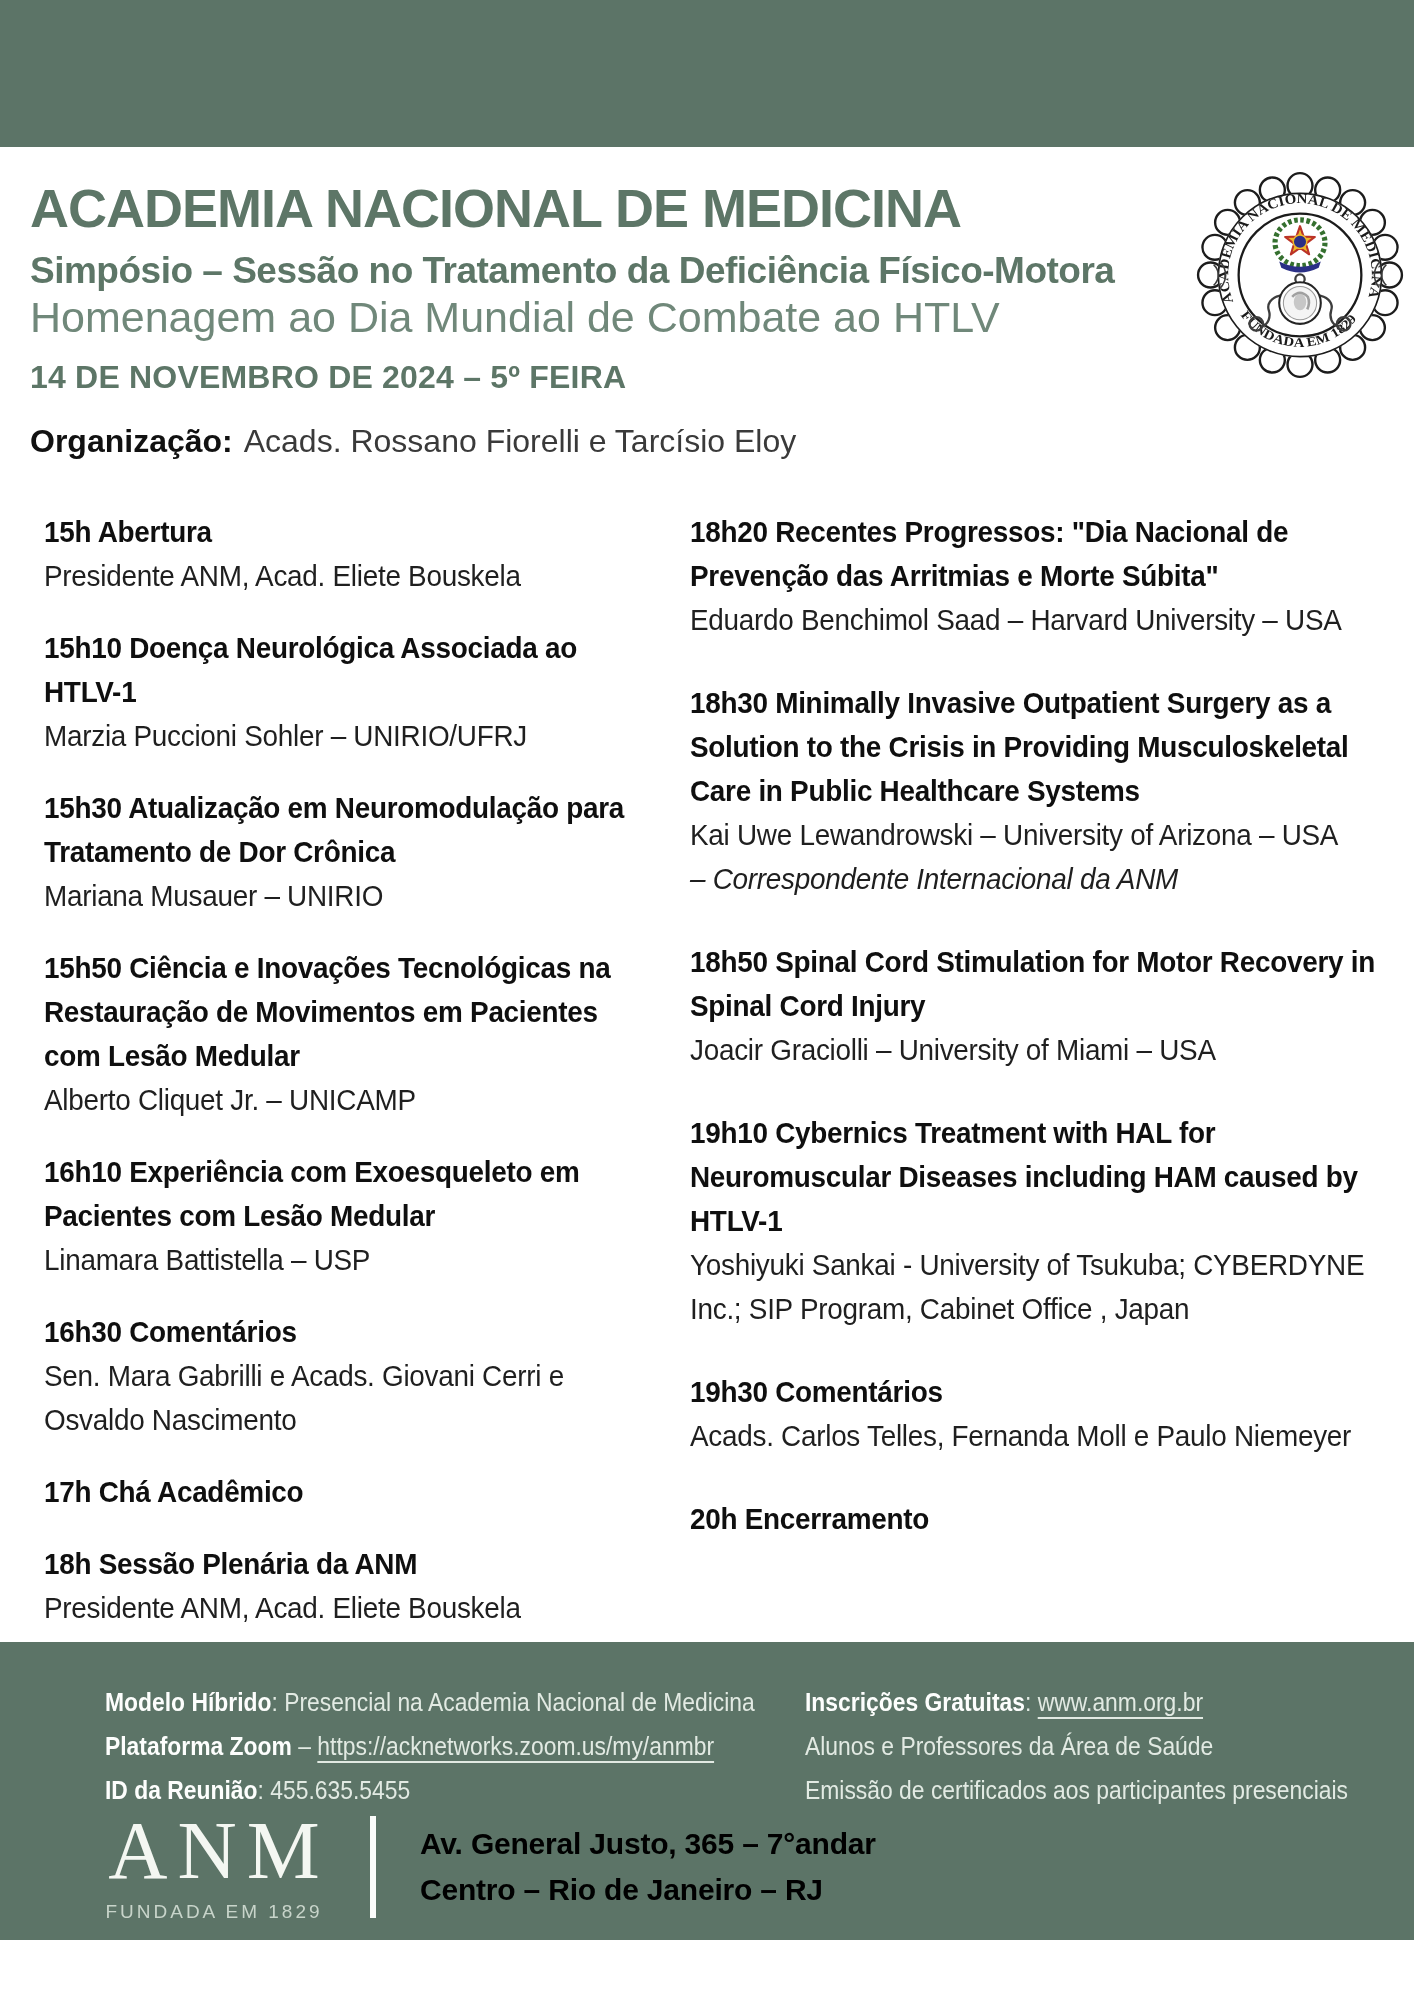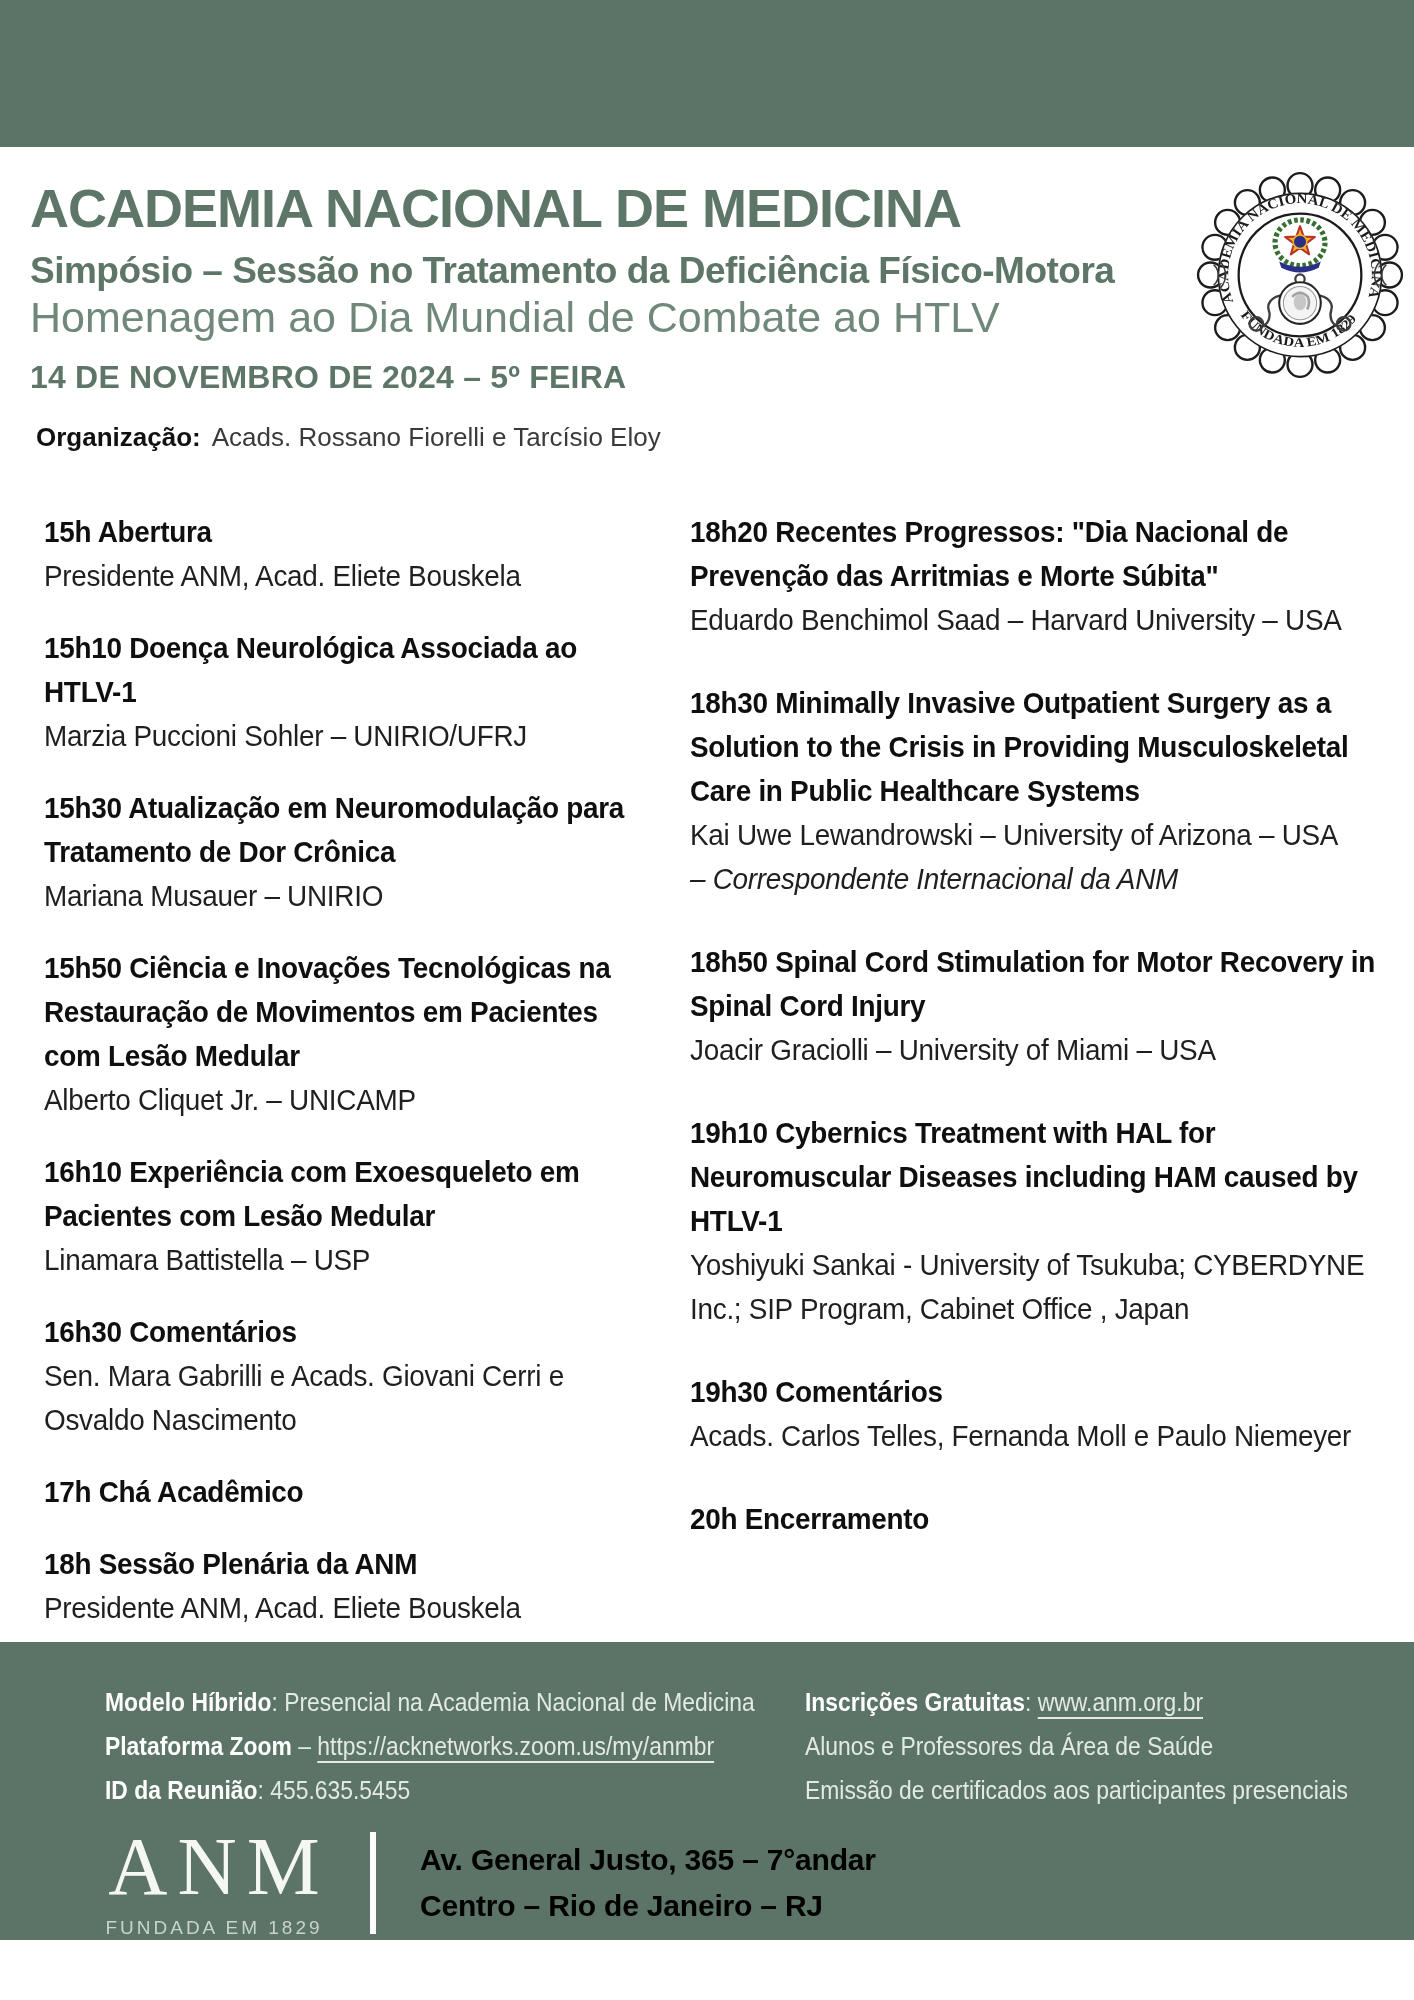--- a/index.html
+++ b/index.html
@@ -6,21 +6,21 @@
   .page{position:relative;width:1414px;height:2000px;background:#fff;overflow:hidden;
         font-family:"Liberation Sans",sans-serif;}
   
   .top-band{position:absolute;left:0;top:0;width:1414px;height:147px;background:#5c7467;}
   
   .header{position:absolute;left:30px;top:147px;width:1165px;}
   .h-title{margin-top:31px;font-size:54px;line-height:1.12;font-weight:700;color:#5d7667;letter-spacing:-1px;}
   .h-subtitle{margin-top:12px;font-size:37px;line-height:1.15;font-weight:700;color:#5d7667;letter-spacing:-0.5px;}
   .h-tribute{font-size:43px;line-height:1.15;font-weight:400;color:#70887a;}
   .h-date{margin-top:17px;font-size:32px;line-height:1.15;font-weight:700;color:#5d7667;letter-spacing:0.2px;}
-  .h-org{margin-top:26px;font-size:26px;line-height:1.2;color:#3a3a3a;margin-left:6px;}
+  .h-org{margin-top:26px;font-size:32px;line-height:1.2;color:#3a3a3a;}
   .h-org .org-label{font-weight:700;color:#111;}
   .h-org .org-value{margin-left:11px;}
   
   .seal{position:absolute;left:1196px;top:171px;width:208px;height:208px;}
   
   .prog-col{position:absolute;top:510px;transform:scaleX(0.93);transform-origin:left top;}
   .prog-left{left:44px;width:650px;}
   .prog-right{left:690px;width:780px;}
   .item{margin-bottom:28px;}
   .prog-right .item{margin-bottom:39px;}
@@ -30,21 +30,21 @@
   .item-speakers:empty,.item-note:empty{display:none;}
   
   .footer{position:absolute;left:0;top:1642px;width:1414px;height:298px;background:#5c7467;}
   .finfo{position:absolute;top:38px;transform:scaleX(0.88);transform-origin:left top;}
   .finfo-left{left:105px;width:820px;}
   .finfo-right{left:805px;width:780px;}
   .fline{font-size:26px;line-height:44px;color:#e2eae3;white-space:nowrap;}
   .flabel{font-weight:700;color:#fdfefd;}
   .flabel:empty,.fsep:empty{display:none;}
   .link{text-decoration:underline;text-underline-offset:6px;text-decoration-thickness:1.5px;}
-  .footer-logo-row{position:absolute;left:98px;top:184px;display:flex;align-items:center;}
+  .footer-logo-row{position:absolute;left:98px;top:168px;display:flex;align-items:center;}
   .anm-block{width:232px;text-align:center;}
   .anm-word{font-family:"Liberation Serif",serif;font-size:82px;line-height:82px;letter-spacing:10px;
             text-indent:10px;color:#f4f7f2;font-weight:400;}
   .anm-founded{margin-top:9px;font-size:19px;letter-spacing:3px;color:#c8d4ca;white-space:nowrap;}
   .vbar{width:6px;height:102px;background:#fbfcfb;margin:0 44px 0 40px;}
   .address{font-size:30px;font-weight:700;line-height:46px;color:#000000;letter-spacing:-0.2px;}
 </style>
 </head>
 <body>
 

